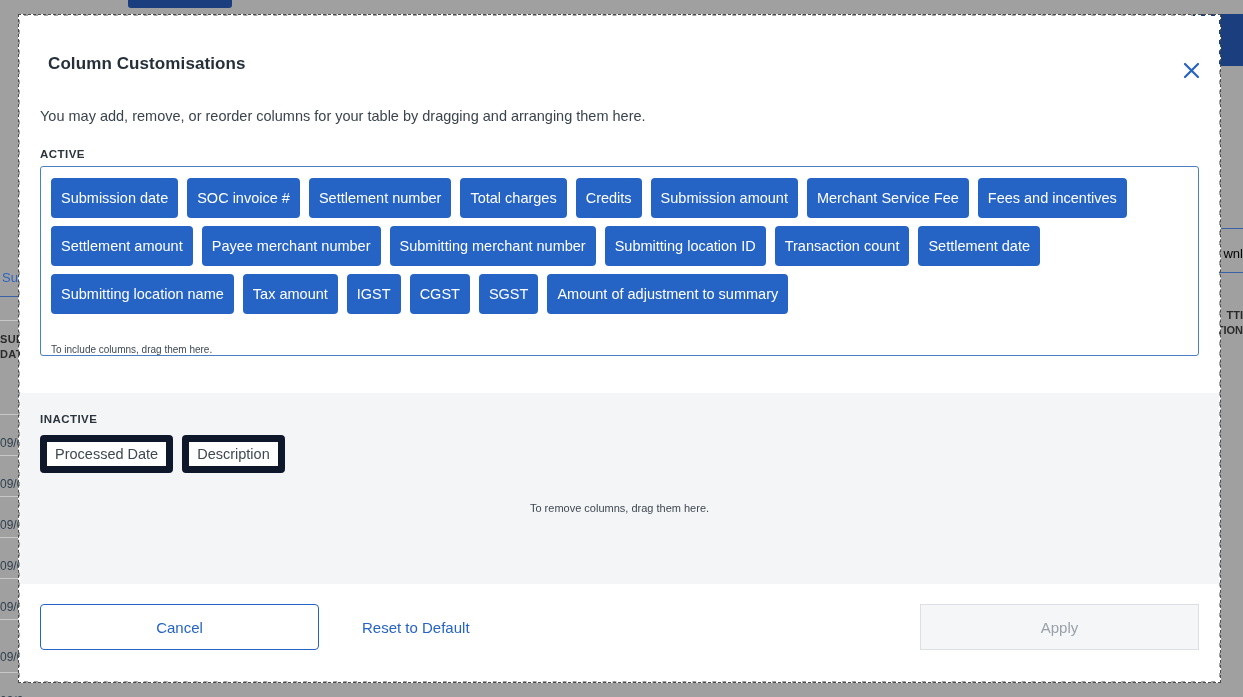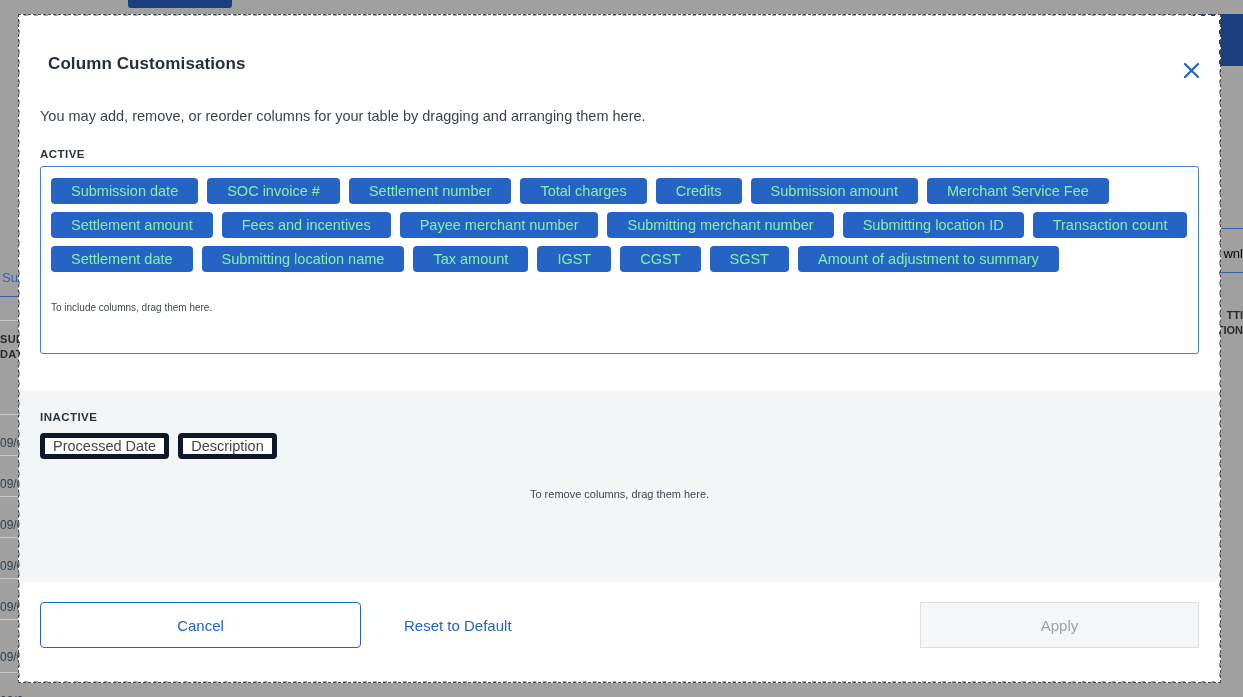--- a/index.html
+++ b/index.html
@@ -227,24 +227,24 @@
   }
   .chip-row {
     display: flex;
     flex-wrap: wrap;
     gap: 8px 9px;
     align-content: flex-start;
   }
   .chip {
     display: inline-flex;
     align-items: center;
-    height: 26px;
-    padding: 0 20px;
+    height: 40px;
+    padding: 0 10px;
     background: #2563c4;
-    color: #86efac;
+    color: #ffffff;
     font-size: 14.5px;
     border-radius: 4px;
     white-space: nowrap;
     cursor: grab;
     line-height: 26px;
     user-select: none;
   }
   .drop-hint {
     text-align: left;
     font-size: 10px;
@@ -263,25 +263,25 @@
   .inactive-chip-row {
     display: flex;
     flex-wrap: wrap;
     gap: 8px 9px;
     margin-top: 10px;
   }
   .chip-inactive {
     display: inline-flex;
     align-items: center;
     height: 26px;
-    padding: 4px 8px;
+    padding: 12px 8px;
     background: #ffffff;
     color: #3f4851;
     font-size: 14.5px;
-    border: 5px solid #0f172a;
+    border: 7px solid #0f172a;
     border-radius: 4px;
     white-space: nowrap;
     cursor: grab;
     box-sizing: border-box;
     user-select: none;
   }
   .drop-hint-inactive {
     text-align: center;
     font-size: 11px;
     color: #3f4851;
@@ -289,21 +289,21 @@
   }
 
   
   .modal-footer {
     display: flex;
     align-items: center;
     padding: 20px 20px 0 20px;
     box-sizing: border-box;
   }
   #cancel-button {
-    width: 321px;
+    width: 279px;
     height: 46px;
     border: 1px solid #2563c4;
     border-radius: 4px;
     background: #ffffff;
     color: #2563c4;
     font-size: 15px;
     font-family: inherit;
     cursor: pointer;
     padding: 0;
   }
@@ -390,22 +390,22 @@
     <div class="section-label">ACTIVE</div>
     <div class="active-box">
       <div class="chip-row" id="active-chips">
           <div class="chip">Submission date</div>
           <div class="chip">SOC invoice #</div>
           <div class="chip">Settlement number</div>
           <div class="chip">Total charges</div>
           <div class="chip">Credits</div>
           <div class="chip">Submission amount</div>
           <div class="chip">Merchant Service Fee</div>
+          <div class="chip">Fees and incentives</div>
           <div class="chip">Settlement amount</div>
-          <div class="chip">Fees and incentives</div>
           <div class="chip">Payee merchant number</div>
           <div class="chip">Submitting merchant number</div>
           <div class="chip">Submitting location ID</div>
           <div class="chip">Transaction count</div>
           <div class="chip">Settlement date</div>
           <div class="chip">Submitting location name</div>
           <div class="chip">Tax amount</div>
           <div class="chip">IGST</div>
           <div class="chip">CGST</div>
           <div class="chip">SGST</div>

